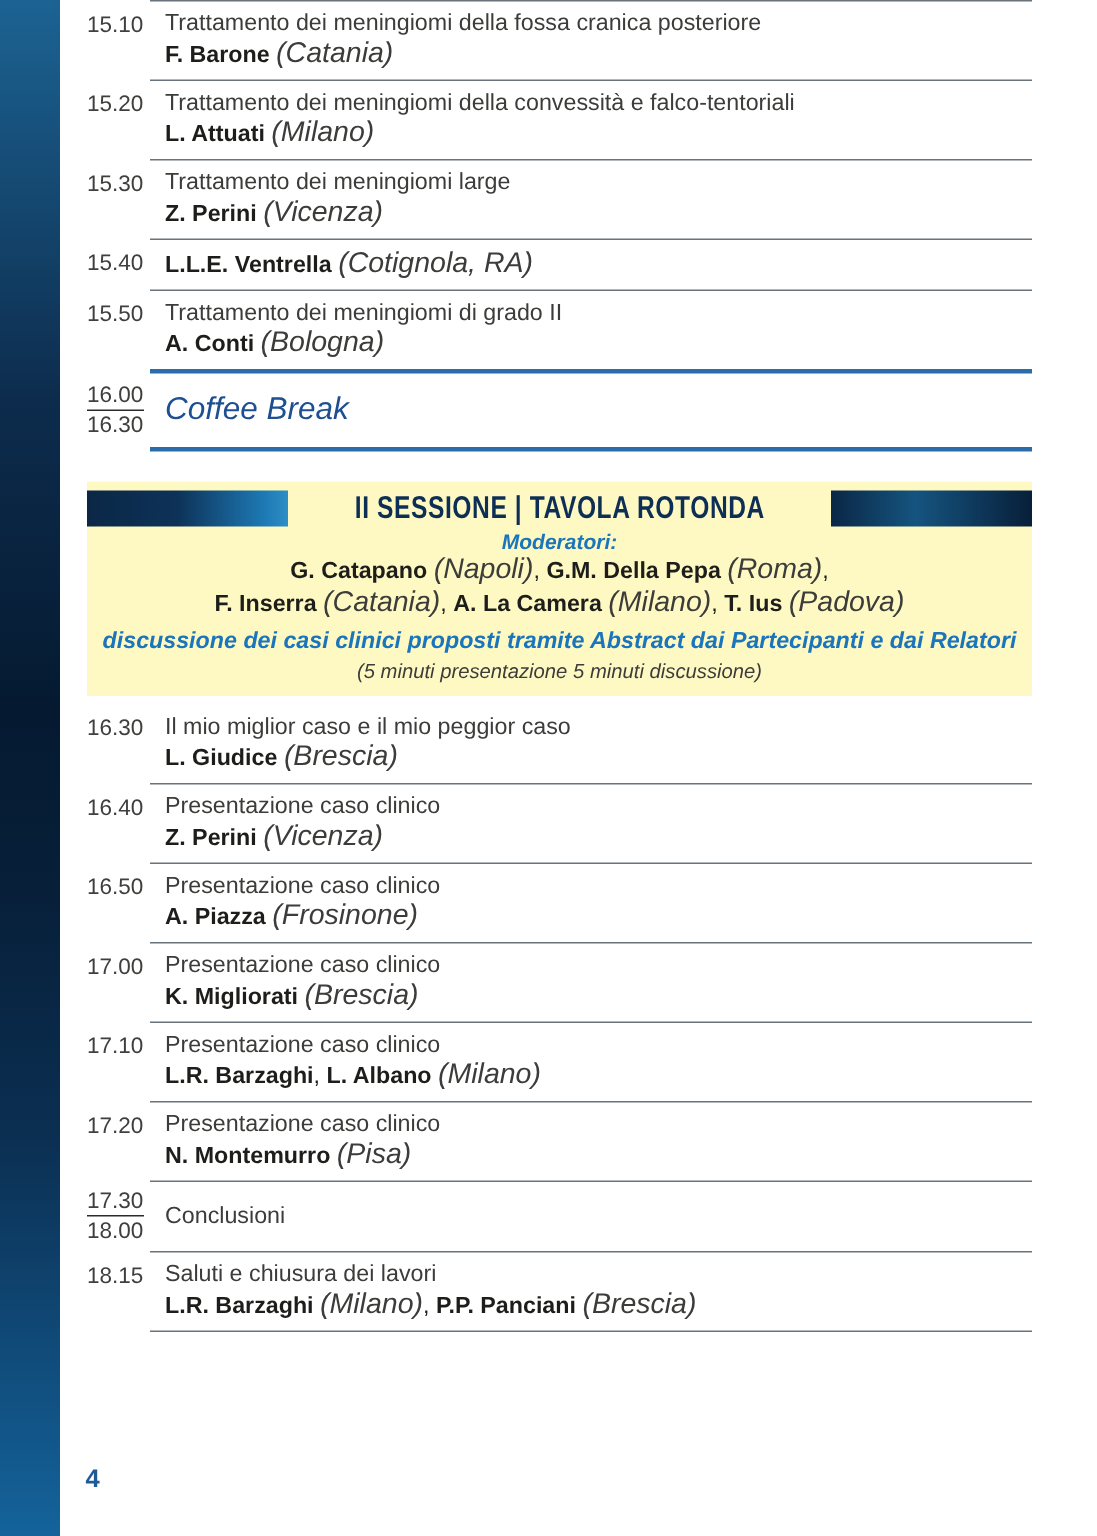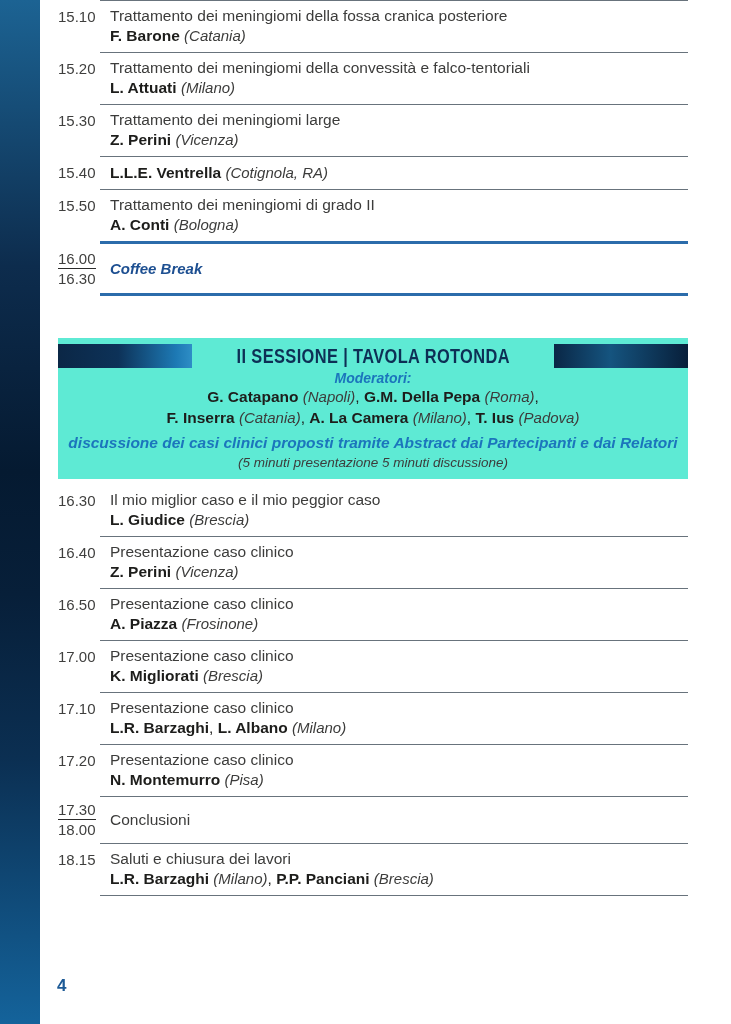--- a/index.html
+++ b/index.html
@@ -25,36 +25,36 @@
     content:""; position:absolute; top:0; left:42px; right:0;
     border-top:1px solid #68737c;
   }
   .sched-2 .row:first-child::before { display:none; }
   .row.vcenter { align-items:center; padding:4px 0 5px; }
   .time-col { width:52px; flex:none; font-size:15px; color:#3f3f3e; padding-top:2px; }
   .content-col { flex:1; }
   .talk-title { font-size:15.5px; line-height:19px; color:#3c3c3b; }
   .speaker-line { font-size:15.5px; line-height:19px; color:#1d1d1b; margin-top:1px; }
   .sp-name, .mod-name { font-weight:bold; color:#1d1d1b; font-style:normal; }
-  .sp-city, .mod-city { font-style:italic; font-weight:normal; font-size:15px; color:#3c3c3b; }
+  .sp-city, .mod-city { font-style:italic; font-weight:normal; font-size:19px; color:#3c3c3b; }
   .end-line { margin-left:42px; border-top:1px solid #68737c; }
 
   
   .time-frac { display:flex; flex-direction:column; width:max-content; font-size:15px; color:#3f3f3e; line-height:16px; }
   .time-top { border-bottom:1.5px solid #2b2b2a; padding-bottom:1px; }
   .time-bot { padding-top:2px; }
 
   
   .coffee-block { margin-top:0; }
   .thick-line { margin-left:42px; border-top:3px solid #2b6cab; }
   .coffee-row { display:flex; align-items:center; padding:5px 0 6px;text-align:right; }
-  .coffee-label { font-size:15px; font-weight:bold; font-style:italic; color:#1d4f91; }
-
-  
-  .session-box { margin-top:42px; background:#5eead4; padding:6px 0 9px; }
+  .coffee-label { font-size:21px; font-weight:normal; font-style:italic; color:#1d4f91; }
+
+  
+  .session-box { margin-top:20px; background:#fef9c3; padding:6px 0 9px; }
   .band { display:flex; align-items:center; height:24px; }
   .band-bar { flex:1; height:24px; }
   .band-bar.left  { background:linear-gradient(90deg,#0b2746 0%, #0d3258 45%, #1d79b4 88%, #2e8ec6 100%); }
   .band-bar.right { background:linear-gradient(90deg,#0a2746 0%, #15547f 42%, #081f3a 100%); }
   .band-title {
     padding:0 6px; white-space:nowrap; color:#0d2f55;
     font-size:21px; font-weight:bold; letter-spacing:0.5px;
     transform:scaleX(0.78); transform-origin:center;
   }
   .mod-label { text-align:center; font-size:14px; font-weight:bold; font-style:italic; color:#1b75bc; margin-top:2px; }

